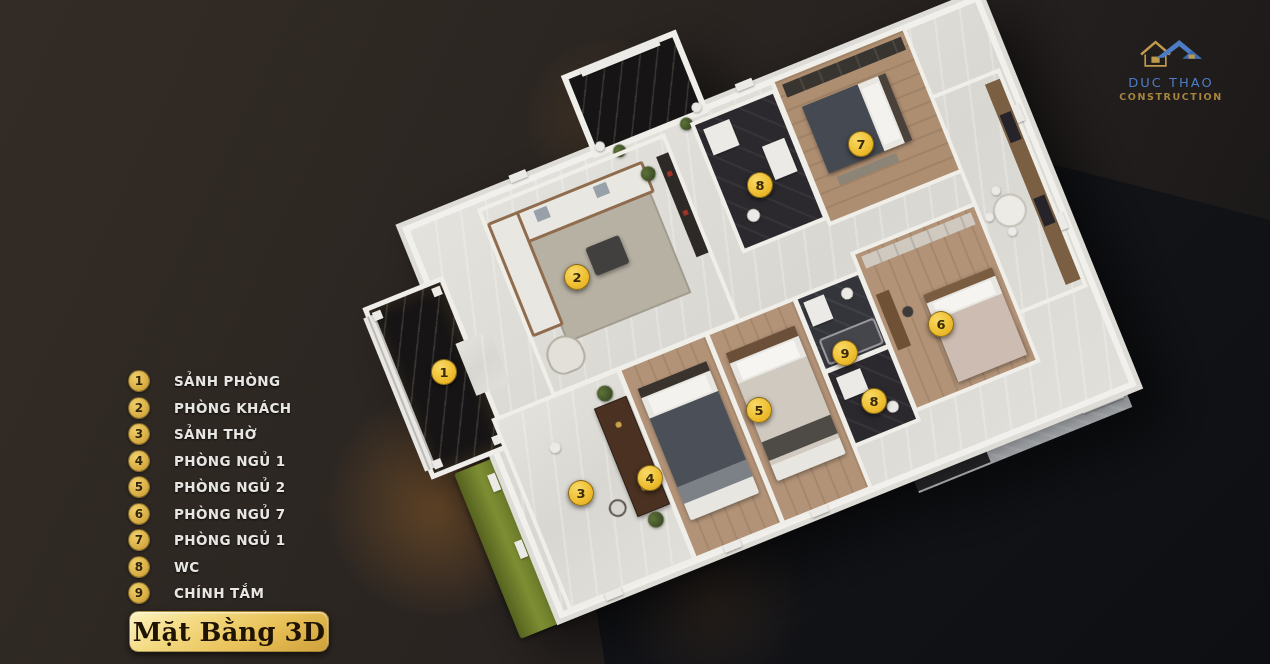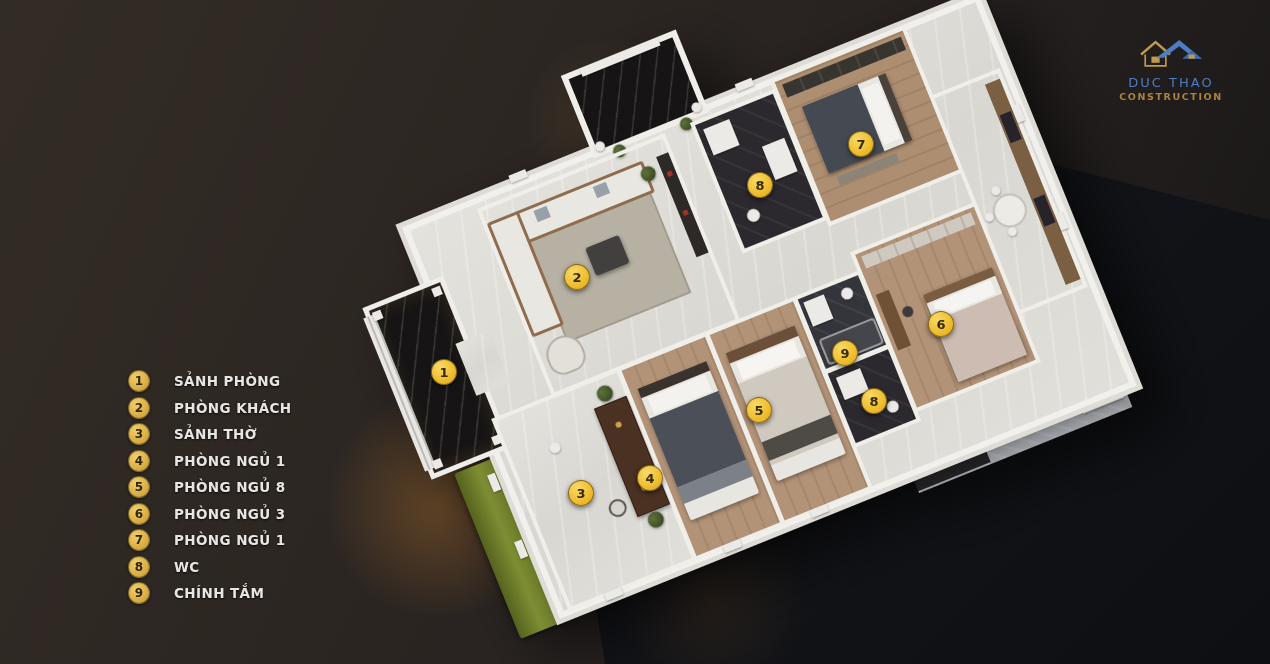--- a/index.html
+++ b/index.html
@@ -229,45 +229,48 @@
     <div class="legend-label">SẢNH THỜ</div>
   </div>
 
   <div class="legend-row">
     <div class="legend-dot">4</div>
     <div class="legend-label">PHÒNG NGỦ 1</div>
   </div>
 
   <div class="legend-row">
     <div class="legend-dot">5</div>
-    <div class="legend-label">PHÒNG NGỦ 8</div>
+    <div class="legend-label">PHÒNG NGỦ 2</div>
   </div>
 
   <div class="legend-row">
     <div class="legend-dot">6</div>
-    <div class="legend-label">PHÒNG NGỦ 3</div>
+    <div class="legend-label">PHÒNG NGỦ 7</div>
   </div>
 
   <div class="legend-row">
     <div class="legend-dot">7</div>
     <div class="legend-label">PHÒNG NGỦ 1</div>
   </div>
 
   <div class="legend-row">
     <div class="legend-dot">8</div>
     <div class="legend-label">WC</div>
   </div>
 
   <div class="legend-row">
     <div class="legend-dot">9</div>
     <div class="legend-label">CHÍNH TẮM</div>
   </div>
 </div>
   </div>
 
+  <div id="title-badge">
+    <span>Mặt Bằng 3D</span>
+  </div>
 
   <div id="logo">
     <span>
       <svg width="66" height="31" viewBox="0 0 64 30">
         <path d="M3 16 L17 4 L31 16" fill="none" stroke="#c09a4c" stroke-width="2.4"></path>
         <path d="M7 16 L7 27 L27 27 L27 16" fill="none" stroke="#c09a4c" stroke-width="1.6"></path>
         <rect x="13" y="18" width="8" height="6" fill="#c09a4c"></rect>
         <path d="M18 19 L40 2 L62 20 L55 20 L40 8 L25 19 Z" fill="#4b7cc4"></path>
         <path d="M43 20 L52 12 L61 20 Z" fill="#3b69ad"></path>
         <rect x="49" y="16" width="6" height="4" fill="#c09a4c"></rect>

